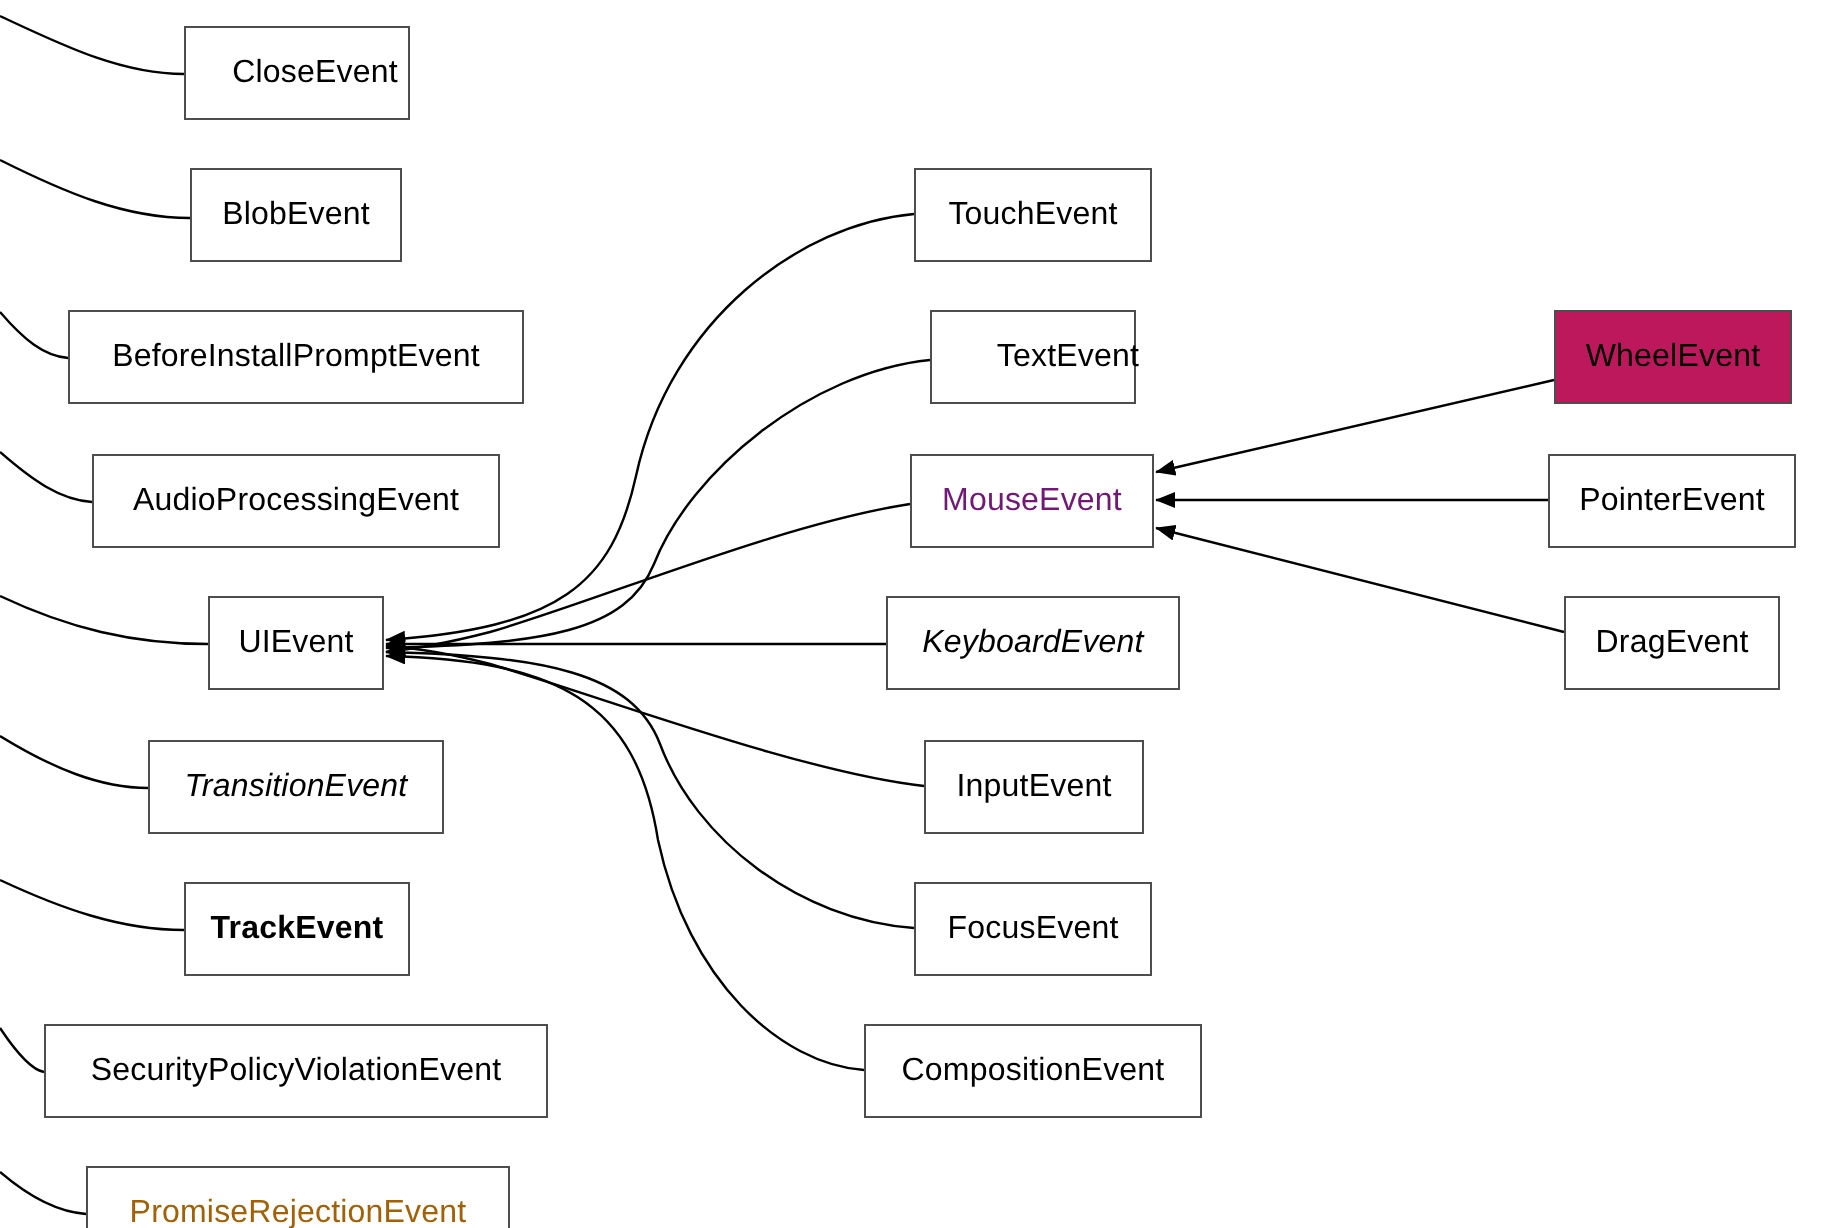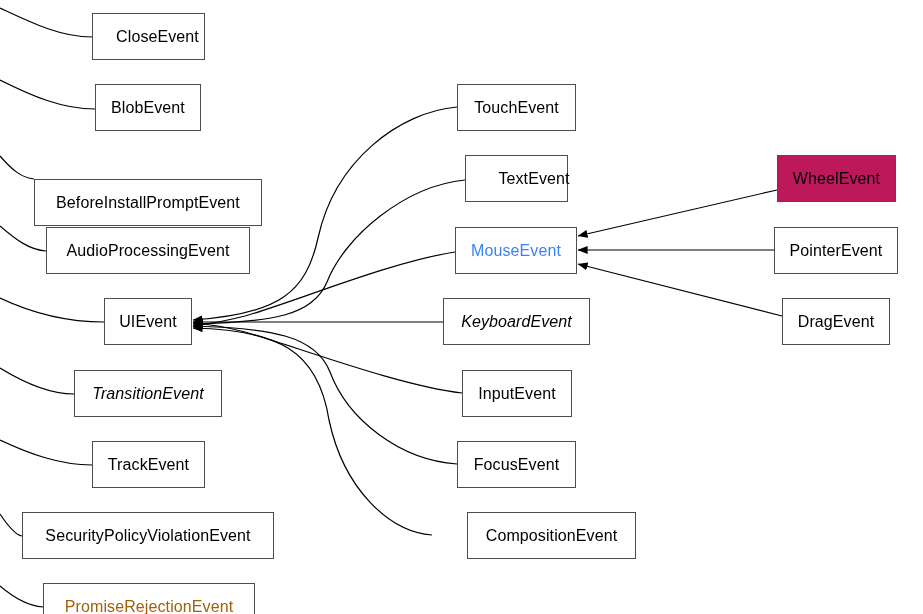--- a/index.html
+++ b/index.html
@@ -75,60 +75,60 @@
       </g>
   </svg>
 
   <div id="nodes-layer">
       <div class="node" style="left: 92px; top: 13px; width: 113px; height: 47px; border-color: rgb(77, 77, 77); background: rgb(255, 255, 255); padding-left: 18px;">
         <span class="node-label" style="color: rgb(0, 0, 0);">CloseEvent</span>
       </div>
       <div class="node" style="left: 95px; top: 84px; width: 106px; height: 47px; border-color: rgb(77, 77, 77); background: rgb(255, 255, 255);">
         <span class="node-label" style="color: rgb(0, 0, 0);">BlobEvent</span>
       </div>
-      <div class="node" style="left: 34px; top: 155px; width: 228px; height: 47px; border-color: rgb(77, 77, 77); background: rgb(255, 255, 255); margin-top: 24px;">
+      <div class="node" style="left: 34px; top: 155px; width: 228px; height: 47px; border-color: rgb(77, 77, 77); background: rgb(255, 255, 255);">
         <span class="node-label" style="color: rgb(0, 0, 0);">BeforeInstallPromptEvent</span>
       </div>
       <div class="node" style="left: 46px; top: 227px; width: 204px; height: 47px; border-color: rgb(77, 77, 77); background: rgb(255, 255, 255);">
         <span class="node-label" style="color: rgb(0, 0, 0);">AudioProcessingEvent</span>
       </div>
       <div class="node" style="left: 104px; top: 298px; width: 88px; height: 47px; border-color: rgb(77, 77, 77); background: rgb(255, 255, 255);">
         <span class="node-label" style="color: rgb(0, 0, 0);">UIEvent</span>
       </div>
       <div class="node" style="left: 74px; top: 370px; width: 148px; height: 47px; border-color: rgb(77, 77, 77); background: rgb(255, 255, 255); font-style: italic;">
         <span class="node-label" style="color: rgb(0, 0, 0);">TransitionEvent</span>
       </div>
-      <div class="node" style="left: 92px; top: 441px; width: 113px; height: 47px; border-color: rgb(77, 77, 77); background: rgb(255, 255, 255);">
+      <div class="node" style="left: 92px; top: 441px; width: 113px; height: 47px; border-color: rgb(77, 77, 77); background: rgb(255, 255, 255); font-weight: bold;">
         <span class="node-label" style="color: rgb(0, 0, 0);">TrackEvent</span>
       </div>
       <div class="node" style="left: 22px; top: 512px; width: 252px; height: 47px; border-color: rgb(77, 77, 77); background: rgb(255, 255, 255);">
         <span class="node-label" style="color: rgb(0, 0, 0);">SecurityPolicyViolationEvent</span>
       </div>
       <div class="node" style="left: 43px; top: 583px; width: 212px; height: 47px; border-color: rgb(77, 77, 77); background: rgb(255, 255, 255);">
         <span class="node-label" style="color: #a16207;">PromiseRejectionEvent</span>
       </div>
       <div class="node" style="left: 457px; top: 84px; width: 119px; height: 47px; border-color: rgb(77, 77, 77); background: rgb(255, 255, 255);">
         <span class="node-label" style="color: rgb(0, 0, 0);">TouchEvent</span>
       </div>
       <div class="node" style="left: 465px; top: 155px; width: 103px; height: 47px; border-color: rgb(77, 77, 77); background: rgb(255, 255, 255);">
         <span class="node-label" style="color: rgb(0, 0, 0); margin-left: 35px;">TextEvent</span>
       </div>
       <div class="node" style="left: 455px; top: 227px; width: 122px; height: 47px; border-color: rgb(77, 77, 77); background: rgb(255, 255, 255);">
-        <span class="node-label" style="color: #3b82f6;">MouseEvent</span>
+        <span class="node-label" style="color: #701a75;">MouseEvent</span>
       </div>
       <div class="node" style="left: 443px; top: 298px; width: 147px; height: 47px; border-color: rgb(77, 77, 77); background: rgb(255, 255, 255);">
         <span class="node-label" style="color: rgb(0, 0, 0); font-style: italic;">KeyboardEvent</span>
       </div>
       <div class="node" style="left: 462px; top: 370px; width: 110px; height: 47px; border-color: rgb(77, 77, 77); background: rgb(255, 255, 255);">
         <span class="node-label" style="color: rgb(0, 0, 0);">InputEvent</span>
       </div>
       <div class="node" style="left: 457px; top: 441px; width: 119px; height: 47px; border-color: rgb(77, 77, 77); background: rgb(255, 255, 255);">
         <span class="node-label" style="color: rgb(0, 0, 0);">FocusEvent</span>
       </div>
-      <div class="node" style="left: 432px; top: 512px; width: 169px; height: 47px; border-color: rgb(77, 77, 77); background: rgb(255, 255, 255); margin-left: 35px;">
+      <div class="node" style="left: 432px; top: 512px; width: 169px; height: 47px; border-color: rgb(77, 77, 77); background: rgb(255, 255, 255);">
         <span class="node-label" style="color: rgb(0, 0, 0);">CompositionEvent</span>
       </div>
       <div class="node" style="left: 777px; top: 155px; width: 119px; height: 47px; border-color: rgb(77, 77, 77); background: #be185d;">
         <span class="node-label" style="color: rgb(0, 0, 0);">WheelEvent</span>
       </div>
       <div class="node" style="left: 774px; top: 227px; width: 124px; height: 47px; border-color: rgb(77, 77, 77); background: rgb(255, 255, 255);">
         <span class="node-label" style="color: rgb(0, 0, 0);">PointerEvent</span>
       </div>
       <div class="node" style="left: 782px; top: 298px; width: 108px; height: 47px; border-color: rgb(77, 77, 77); background: rgb(255, 255, 255);">
         <span class="node-label" style="color: rgb(0, 0, 0);">DragEvent</span>

